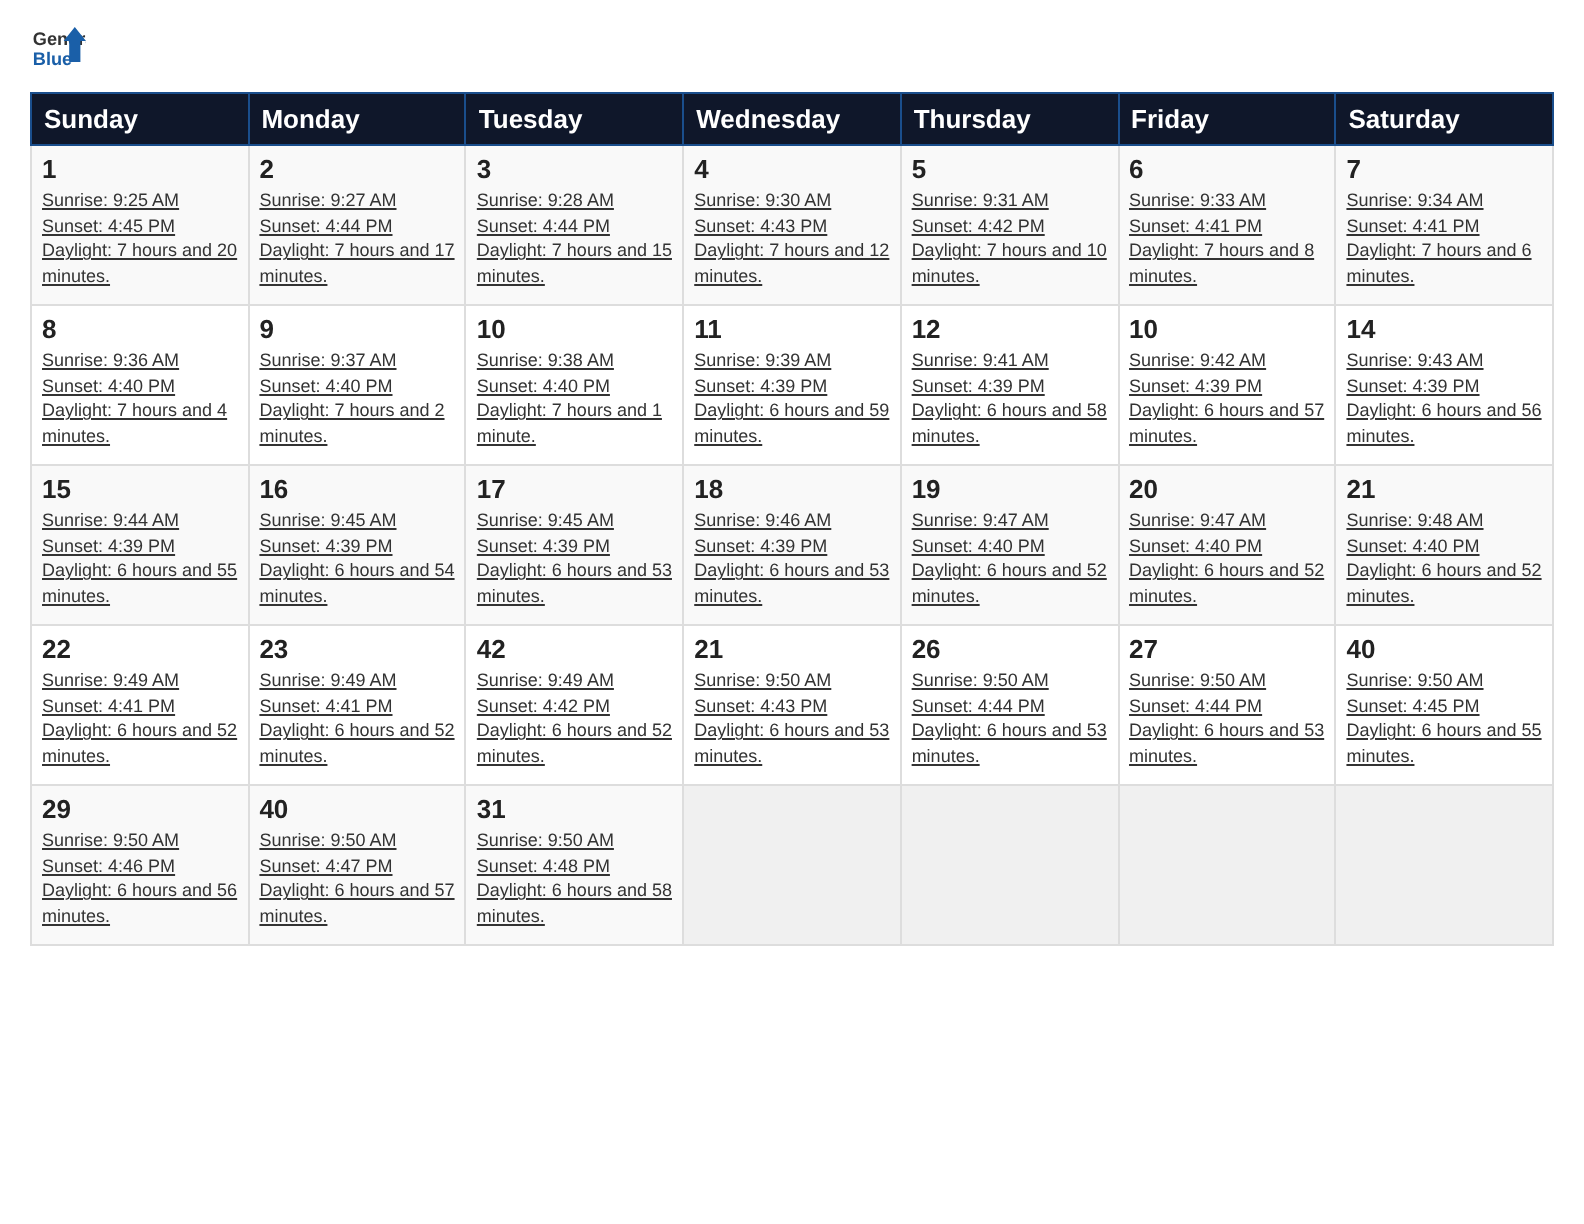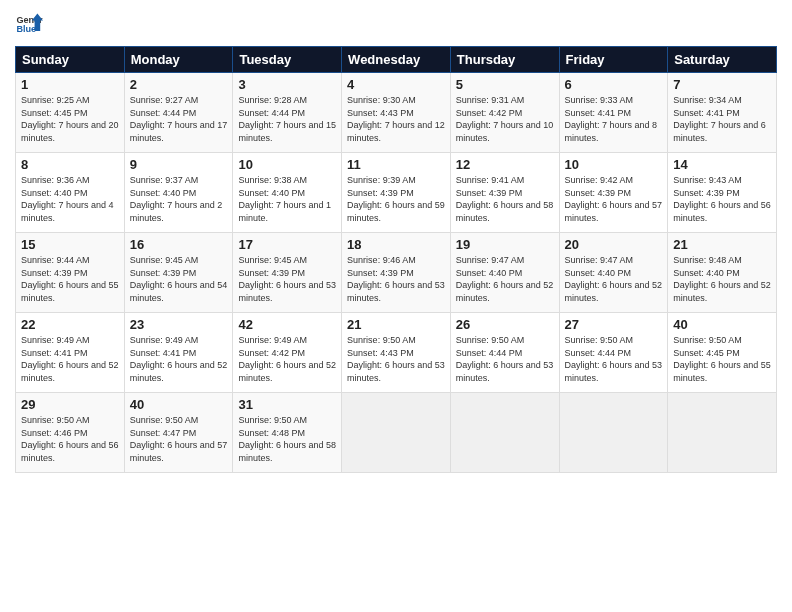--- a/index.html
+++ b/index.html
@@ -76,20 +76,21 @@
       font-size: 13px;
       font-weight: bold;
       color: #222;
       display: block;
       margin-bottom: 2px;
     }
     .day-info {
       font-size: 9px;
       line-height: 1.4;
       color: #333;
+      text-decoration: underline;
     }
   </style>
 </head>
 <body>
 
 <div class="page">
   <div class="header">
     <div class="logo">
       <svg class="logo-icon" viewBox="0 0 40 40">
         <text x="2" y="18" font-size="13" font-weight="bold" fill="#333" font-family="Arial">General</text>

